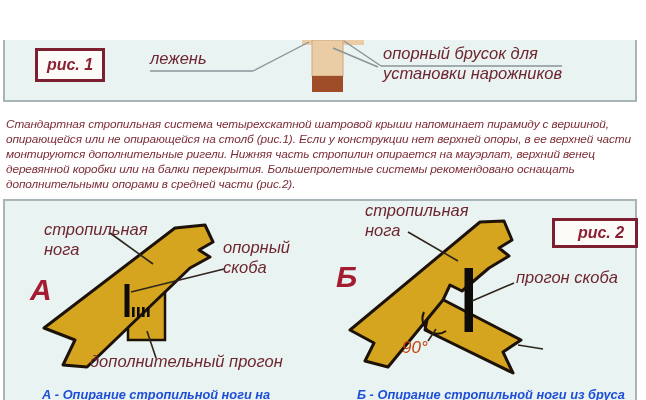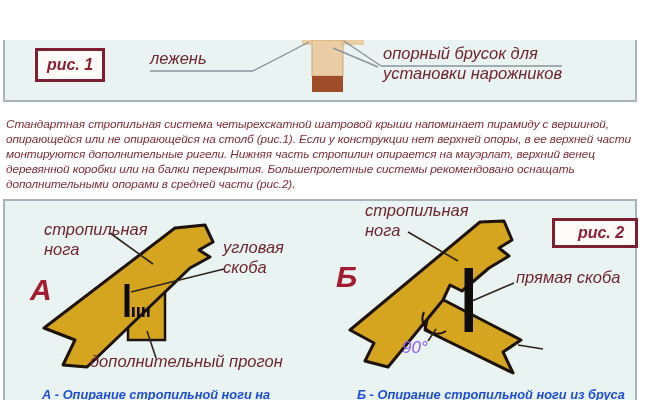--- a/index.html
+++ b/index.html
@@ -14,21 +14,21 @@
   .tagbox{position:absolute;border:3px solid #7c1f31;background:#fdfbf8;color:#8b1f33;
           font-weight:bold;font-style:italic;font-size:16px;text-align:center;
           display:flex;align-items:center;justify-content:center;}
   .bigletter{position:absolute;font-weight:bold;font-style:italic;font-size:30px;color:#a31c31;}
   .para{position:absolute;left:6px;top:77px;width:636px;font-style:italic;font-size:11.8px;
         line-height:15px;color:#7b2c36;letter-spacing:-0.1px;}
   .caption{position:absolute;font-style:italic;font-weight:bold;font-size:12.8px;
            color:#1d4ed8;line-height:1.24;}
   .caption .u{text-decoration:underline;}
   .caption .l2{display:block;text-decoration:underline;}
-  .angle{font-size:17px;color:#8b5cf6;font-style:italic;}
+  .angle{font-size:17px;color:#c2410c;font-style:italic;}
 </style>
 </head>
 <body>
 
 <div class="stage">
 
   <div class="panel panel-top"></div>
   <div class="panel panel-bottom"></div>
 
   <svg class="art" width="646" height="400" viewBox="0 0 646 400">
@@ -79,32 +79,32 @@
 
   <div class="tagbox" style="left:35px;top:8px;width:64px;height:28px;">
     <span>рис. 1</span>
   </div>
   <div class="txt lbl" style="left:383px;top:3px;width:190px;">опорный брусок для установки нарожников</div>
   <div class="txt lbl" style="left:150px;top:8px;">лежень</div>
 
   <div class="para">Стандартная стропильная система четырехскатной шатровой крыши напоминает пирамиду с вершиной, опирающейся или не опирающейся на столб (рис.1). Если у конструкции нет верхней опоры, в ее верхней части монтируются дополнительные ригели. Нижняя часть стропилин опирается на мауэрлат, верхний венец деревянной коробки или на балки перекрытия. Большепролетные системы рекомендовано оснащать дополнительными опорами в средней части (рис.2).</div>
 
   <div class="txt lbl" style="left:44px;top:179px;width:125px;">стропильная нога</div>
-  <div class="txt lbl" style="left:223px;top:197px;width:90px;">угловая скоба</div>
+  <div class="txt lbl" style="left:223px;top:197px;width:90px;">опорный скоба</div>
   <div class="bigletter" style="left:30px;top:233px;">А</div>
   <div class="txt lbl" style="left:90px;top:311px;width:230px;">дополнительный прогон</div>
   <div class="caption" style="left:42px;top:347px;width:232px;">
     <span>А - </span><span class="u">Опирание стропильной ноги на</span>
     <span class="l2">дополнительный прогон</span>
   </div>
 
   <div class="txt lbl" style="left:365px;top:160px;width:125px;">стропильная нога</div>
   <div class="tagbox" style="left:552px;top:178px;width:68px;height:24px;padding-left:12px;">
     <span>рис. 2</span>
   </div>
   <div class="bigletter" style="left:336px;top:220px;">Б</div>
-  <div class="txt lbl" style="left:516px;top:227px;width:130px;">прямая скоба</div>
+  <div class="txt lbl" style="left:516px;top:227px;width:130px;">прогон скоба</div>
   <div class="txt angle" style="left:402px;top:298px;position:absolute;">90°</div>
   <div class="caption" style="left:357px;top:347px;width:272px;">
     <span>Б - </span><span class="u">Опирание стропильной ноги из бруса на</span>
   </div>
 
 </div>
 
 </body></html>

